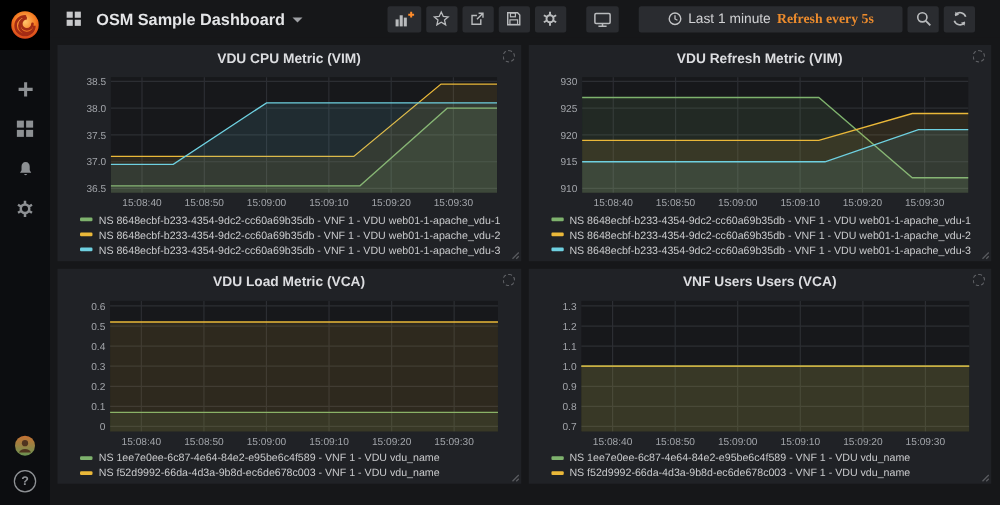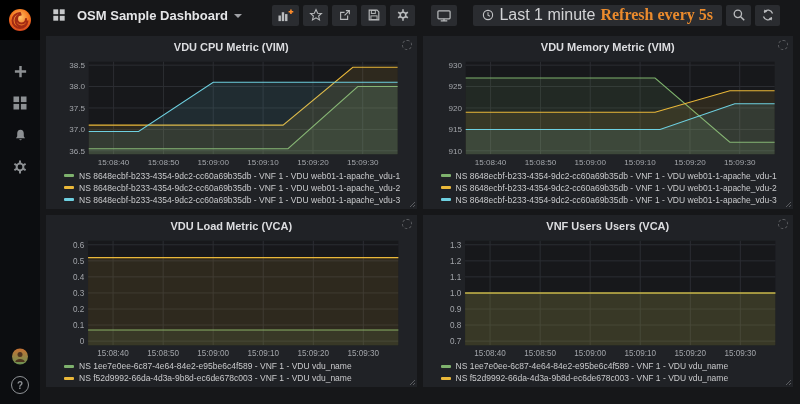--- a/index.html
+++ b/index.html
@@ -13,21 +13,21 @@
   .side-bottom{margin-top:auto;margin-bottom:10px;display:flex;flex-direction:column;align-items:center;gap:11px;}
   .help-circle{width:16px;height:16px;border:1.4px solid #8f9296;border-radius:50%;color:#8f9296;font-size:10px;font-weight:bold;display:flex;align-items:center;justify-content:center;cursor:pointer;}
 
   
   .header{position:absolute;left:40px;top:0;right:12px;height:30px;background:#161719;display:flex;align-items:center;padding:0 8px 0 10px;box-sizing:border-box;}
   .h-title{font-size:13px;font-weight:bold;color:#e4e5e7;margin:0 6px 0 9px;white-space:nowrap;cursor:pointer;}
   .caret{width:0;height:0;border-left:4px solid transparent;border-right:4px solid transparent;border-top:4px solid #9fa1a5;margin-top:2px;cursor:pointer;}
   .toolbar{margin-left:auto;display:flex;align-items:center;gap:4px;}
   .tb-btn{height:21px;min-width:25px;background:#2a2c30;border-radius:2px;display:flex;align-items:center;justify-content:center;padding:0 5px;cursor:pointer;box-sizing:border-box;}
   .tb-tv{margin:0 12px;}
-  .time-btn{gap:5px;font-size:16px;color:#d2d3d5;padding:0 9px;white-space:nowrap;}
+  .time-btn{gap:5px;font-size:11px;color:#d2d3d5;padding:0 23px;white-space:nowrap;}
   .time-btn .refresh-txt{font-weight:bold;font-family:Liberation Serif, serif;}
 
   
   .content{position:absolute;left:40px;top:30px;right:0;bottom:0;background:#161719;display:grid;grid-template-columns:1fr 1fr;grid-template-rows:1fr 1fr;gap:6px;padding:6px 7px 17px 6px;box-sizing:border-box;}
   .panel{position:relative;background:#202226;display:flex;flex-direction:column;padding:3px 6px 2px 6px;box-sizing:border-box;min-height:0;}
   .panel-title{text-align:center;font-size:11px;font-weight:bold;color:#dcdde0;height:17px;line-height:17px;flex:none;cursor:pointer;white-space:nowrap;}
   svg.chart{width:100%;flex:1 1 0;min-height:0;display:block;}
   svg.chart text{font-family:"Liberation Sans",sans-serif;font-size:8.5px;fill:#a2a5aa;}
   .legend{flex:none;padding:1px 0 1px 12px;}
   .legend-row{display:flex;align-items:center;height:12px;font-size:8.5px;color:#c9cacc;white-space:nowrap;overflow:hidden;cursor:pointer;}
@@ -231,21 +231,21 @@
           <span>NS 8648ecbf-b233-4354-9dc2-cc60a69b35db - VNF 1 - VDU web01-1-apache_vdu-3</span>
         </div>
       </div>
     <svg class="grip" width="8" height="8">
         <path d="M7 2 L2 7 M7 5 L5 7" stroke="#5a5c60" stroke-width="1"></path>
       </svg>
   </div>
 
   <div class="panel">
     <span class="spinner"></span>
-    <div class="panel-title">VDU Memory Metric (VIM)</div>
+    <div class="panel-title">VDU Refresh Metric (VIM)</div>
     <svg class="chart" viewBox="0 0 359 118">
         <rect x="30" y="6" width="324" height="97" fill="#17181b"></rect>
         <line x1="30" x2="354" y1="99.4" y2="99.4" stroke="#2c2e33" stroke-width="1"></line>
         <text x="26" y="102.4" text-anchor="end">910</text>
         <line x1="30" x2="354" y1="77.0" y2="77.0" stroke="#2c2e33" stroke-width="1"></line>
         <text x="26" y="80" text-anchor="end">915</text>
         <line x1="30" x2="354" y1="54.5" y2="54.5" stroke="#2c2e33" stroke-width="1"></line>
         <text x="26" y="57.5" text-anchor="end">920</text>
         <line x1="30" x2="354" y1="32.0" y2="32.0" stroke="#2c2e33" stroke-width="1"></line>
         <text x="26" y="35" text-anchor="end">925</text>

